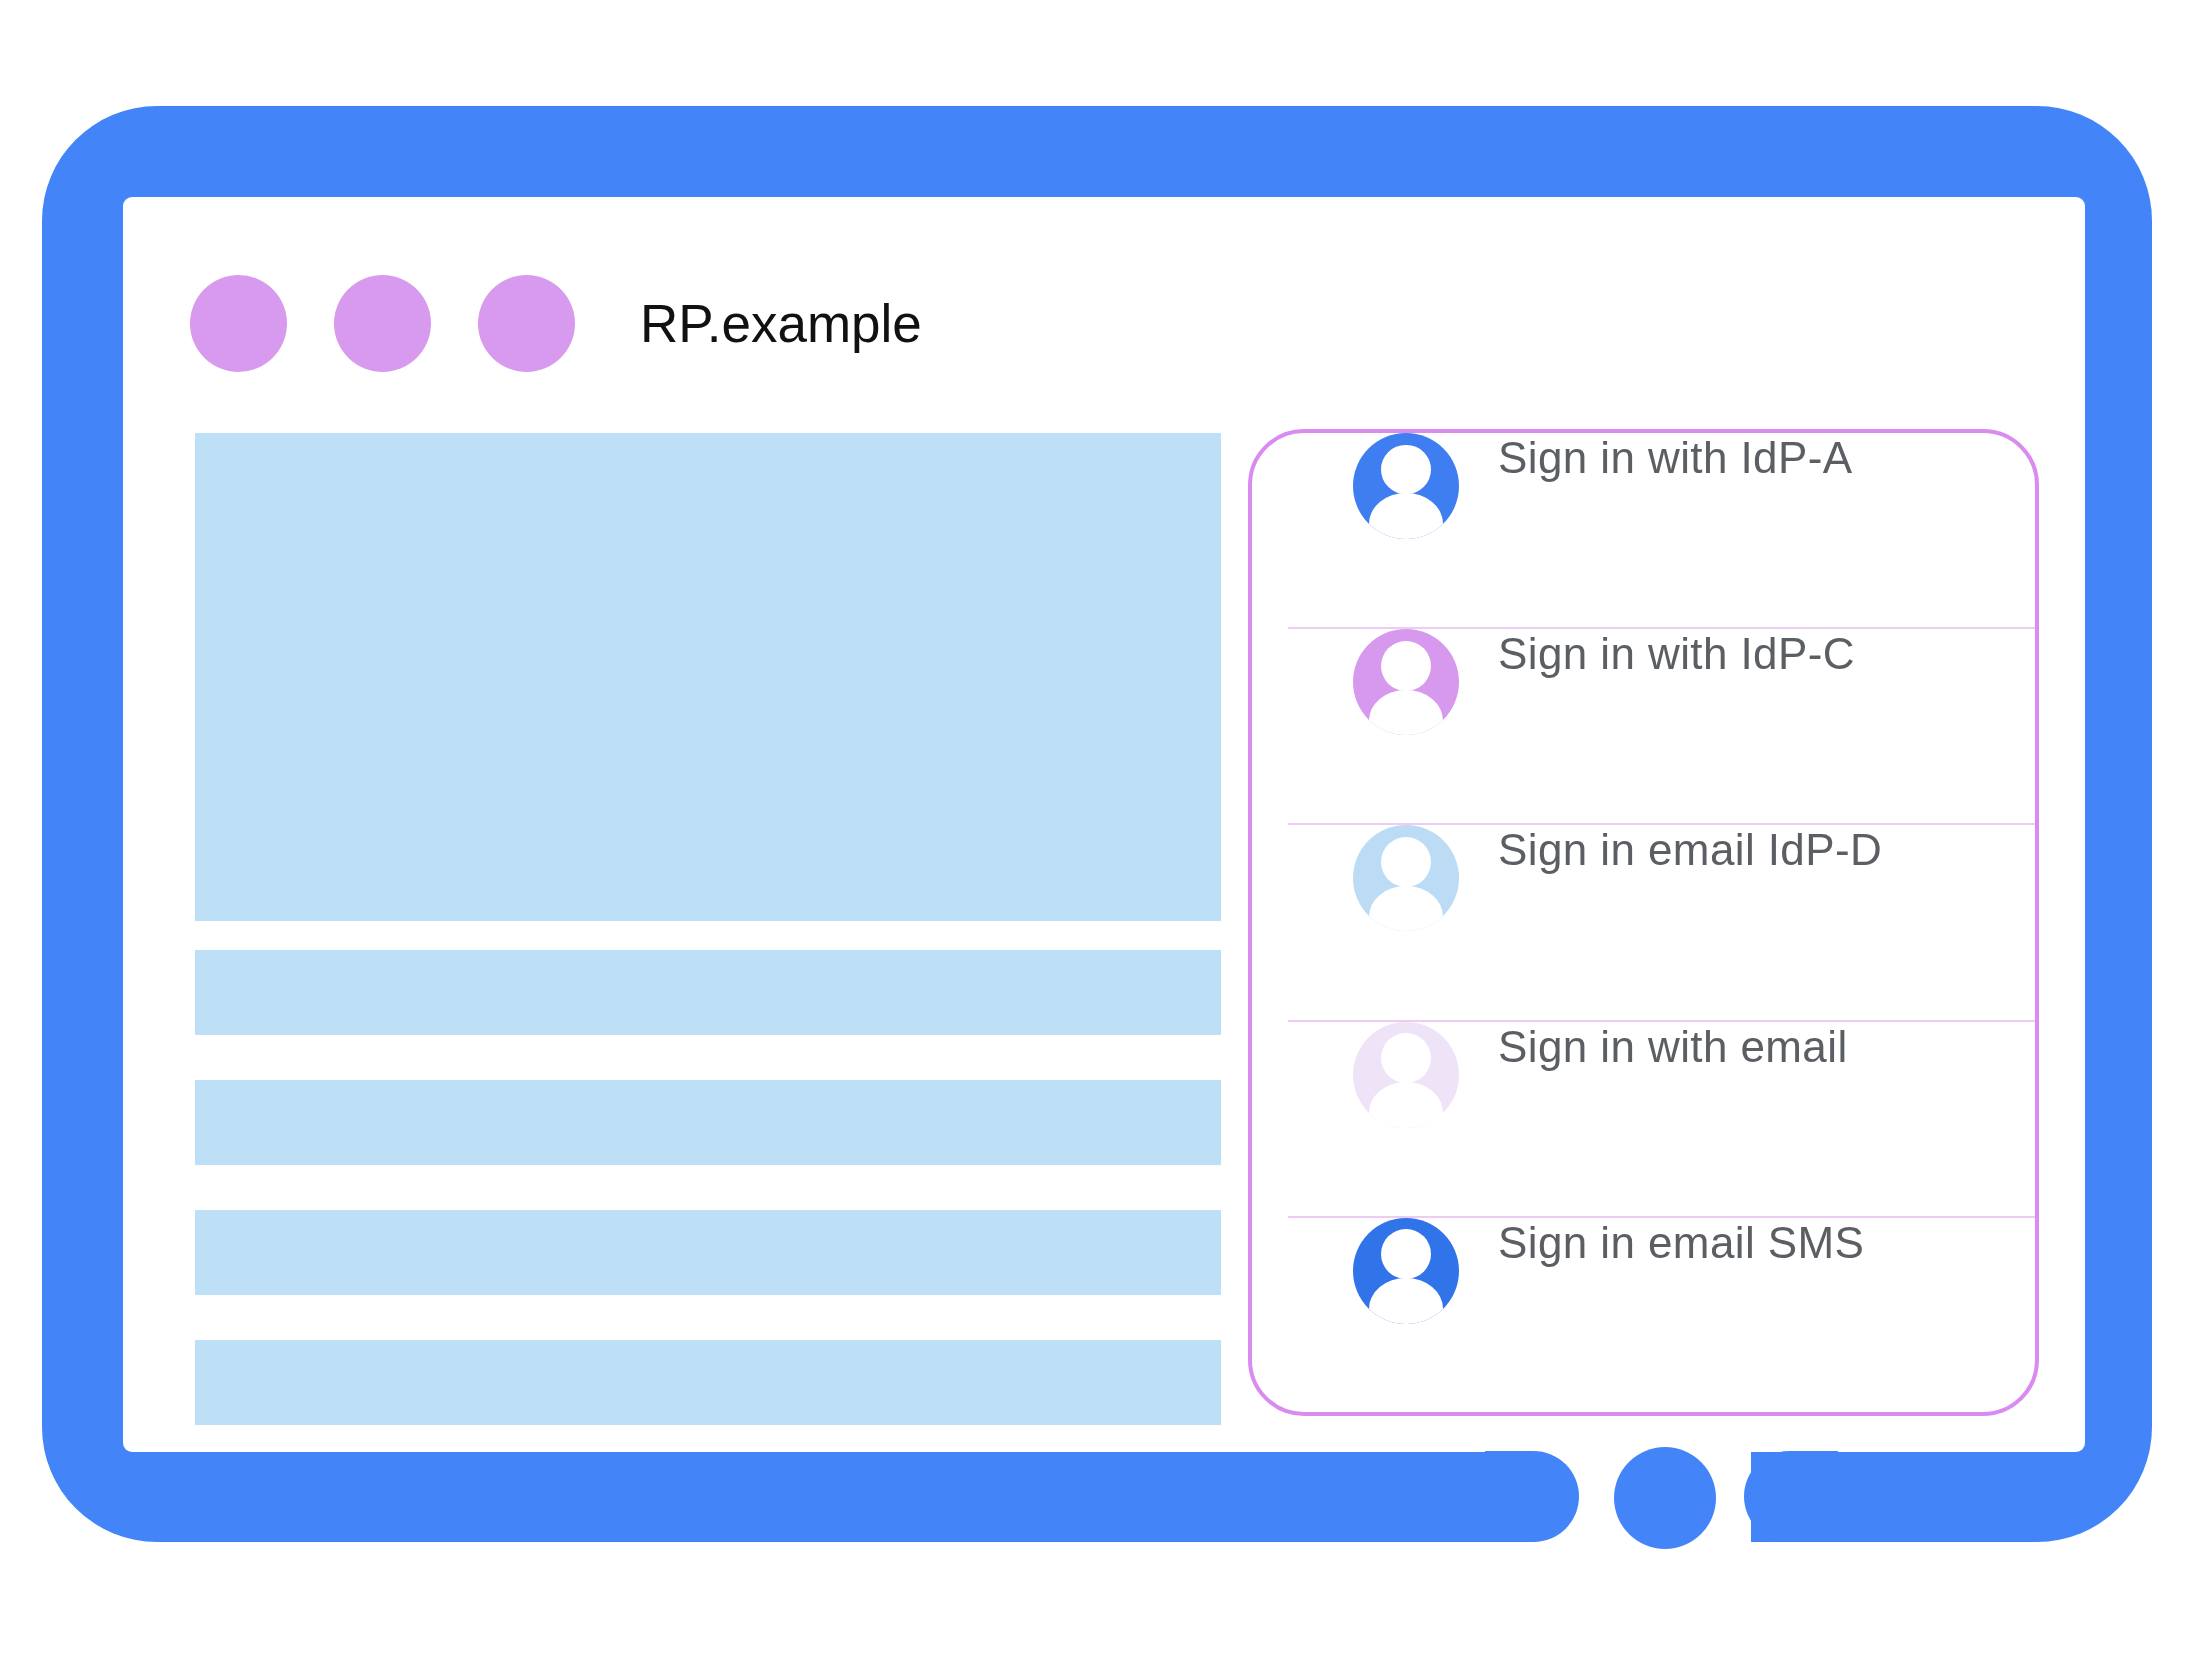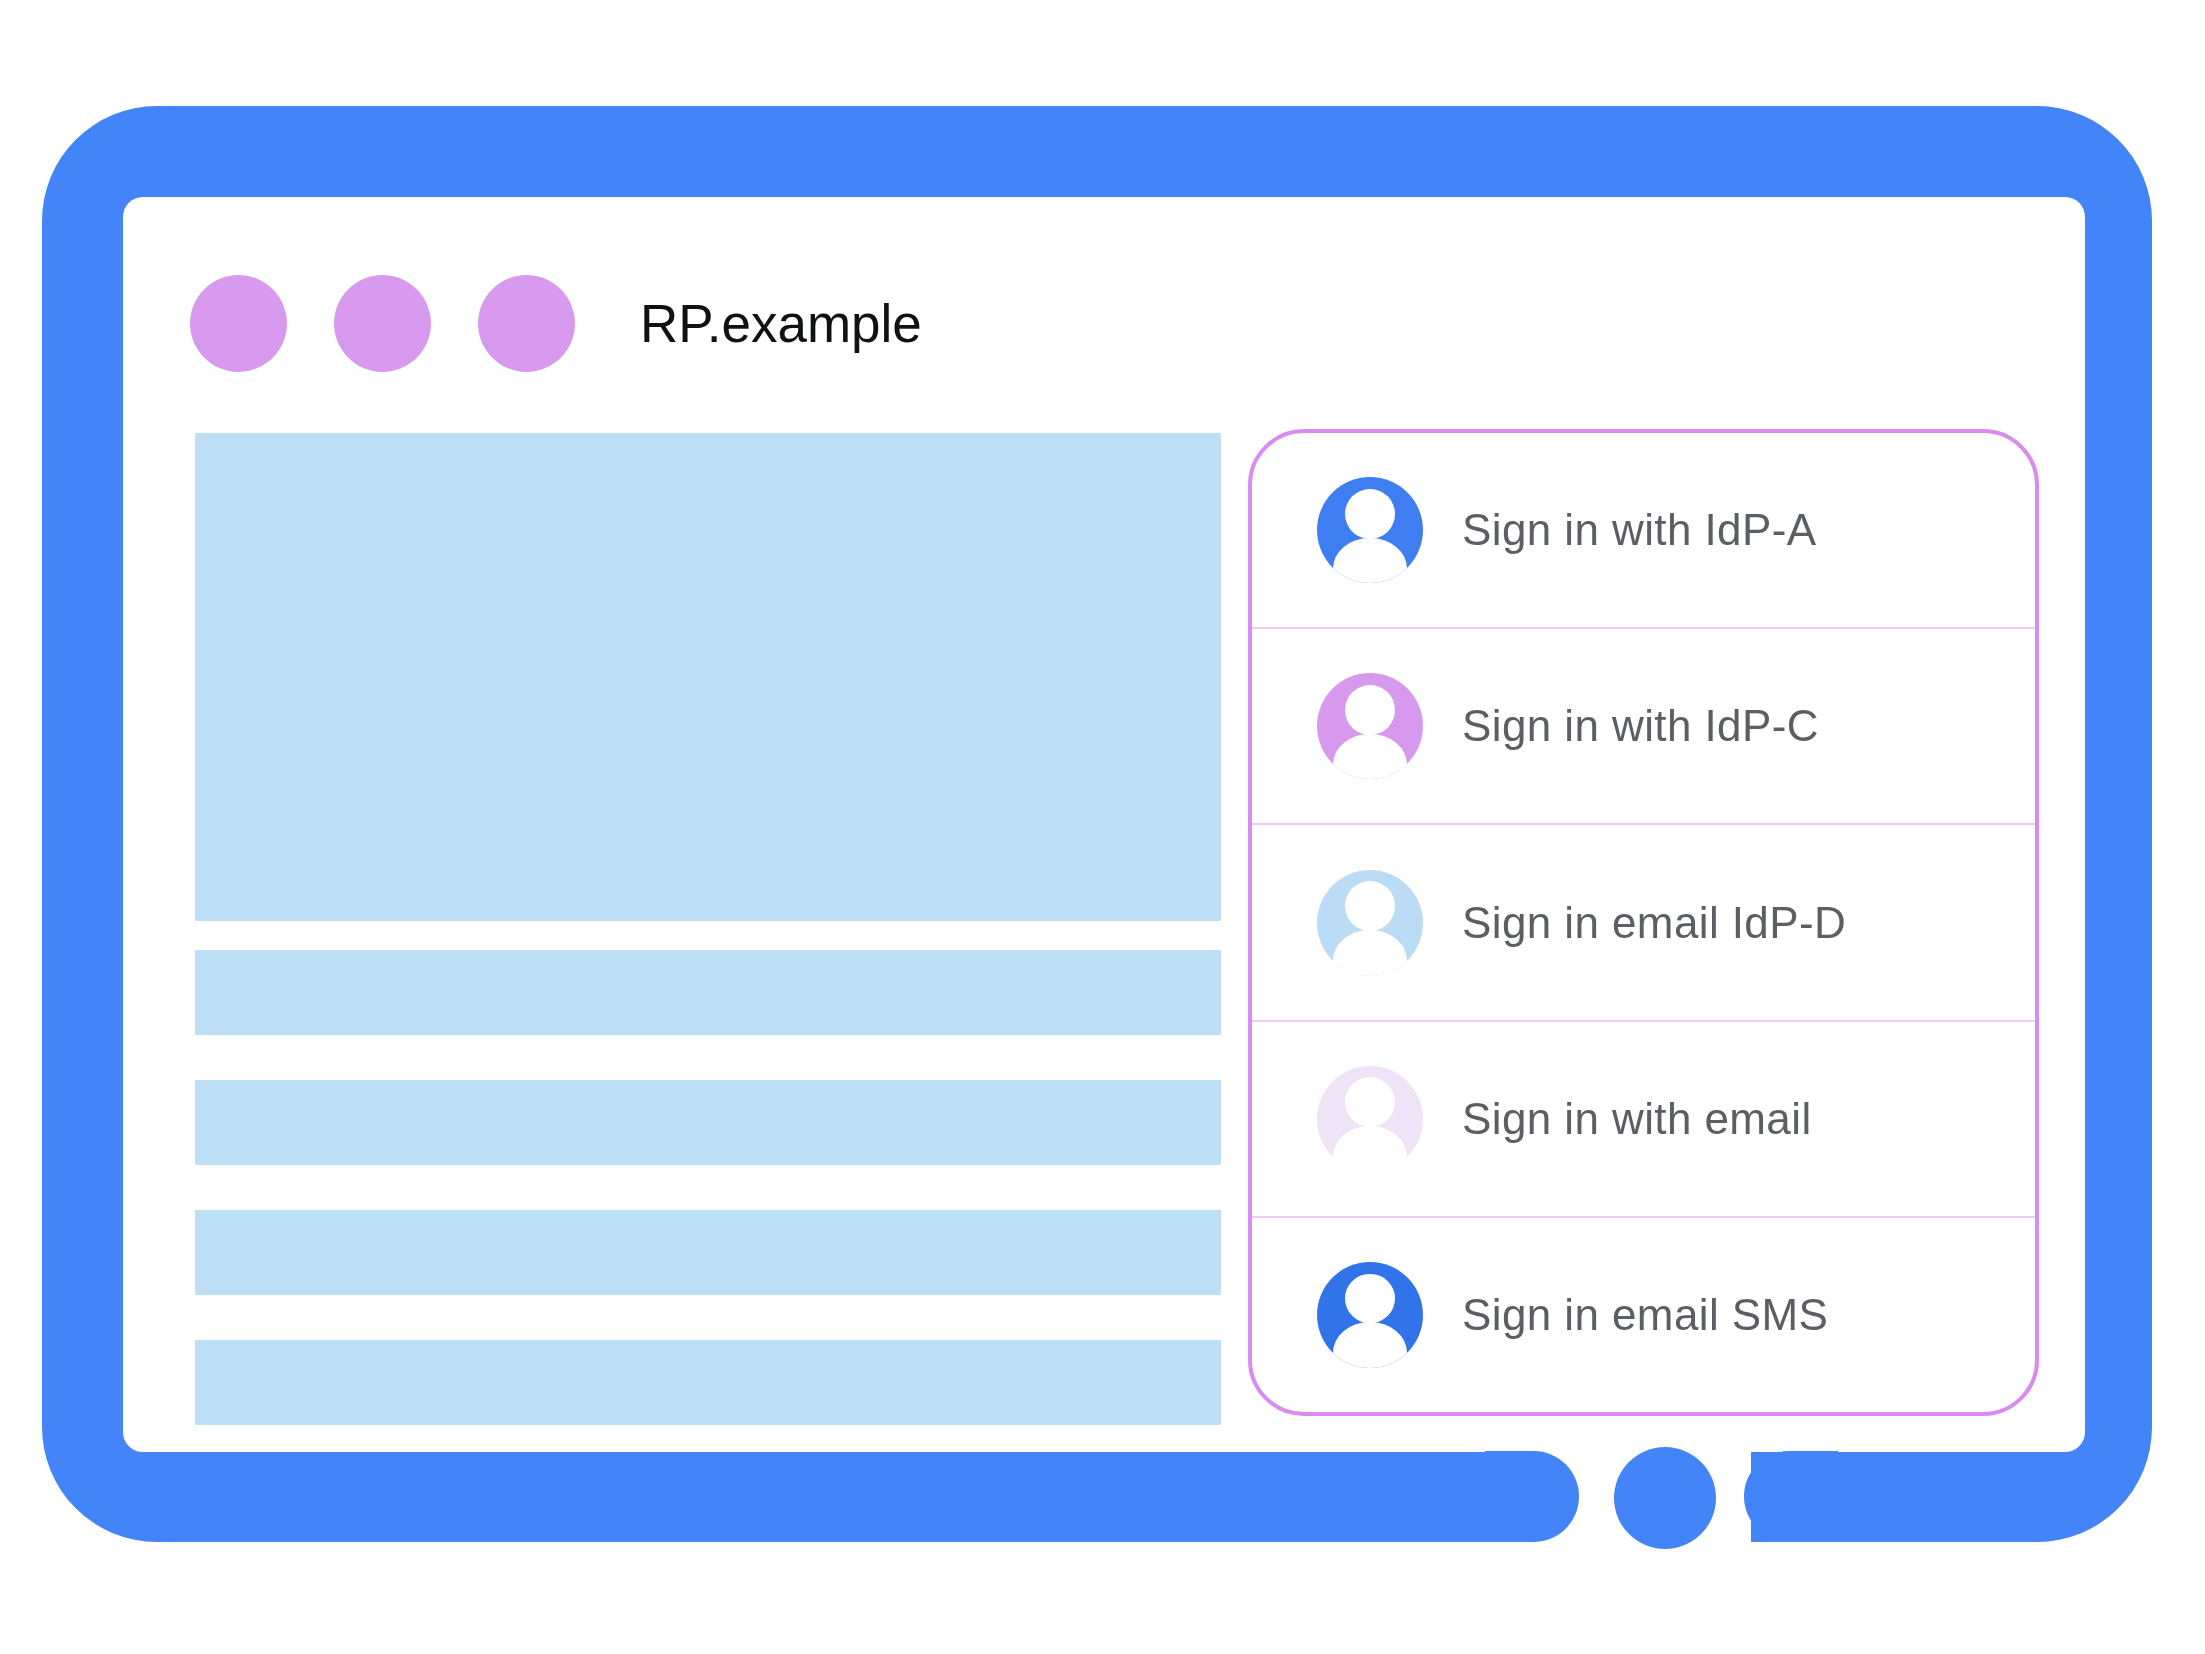--- a/index.html
+++ b/index.html
@@ -7,21 +7,21 @@
     position:relative;width:2206px;height:1654px;background:#ffffff;overflow:hidden;
     font-family:"Liberation Sans","DejaVu Sans",sans-serif;
   }
   
   .frame{
     position:absolute;left:42px;top:106px;width:2110px;height:1436px;
     background:var(--frame-blue,#4385F8);border-radius:115px;
   }
   .screen{
     position:absolute;left:81px;top:91px;width:1962px;height:1255px;
-    background:#ffffff;border-radius:20px;
+    background:#ffffff;border-radius:9px;
   }
   
   .window-controls{position:absolute;left:67px;top:78px;display:flex;gap:47px;}
   .dot{width:97px;height:97px;border-radius:50%;background:var(--dot-purple,#D89AEF);}
   .site-title{
     position:absolute;left:517px;top:78px;height:97px;display:flex;align-items:center;
     font-size:53px;font-weight:500;color:var(--title-color,#101113);letter-spacing:0;
   }
   
   .hero{
@@ -33,21 +33,21 @@
     display:flex;flex-direction:column;gap:45px;
   }
   .text-bar{height:85px;background:var(--placeholder-blue,#BEE0F6);}
   
   .panel{
     position:absolute;left:1125px;top:232px;width:791px;height:987px;
     box-sizing:border-box;border:4.4px solid var(--panel-border,#DA8BF0);
     border-radius:56px;background:#ffffff;
     display:flex;flex-direction:column;overflow:hidden;
   }
-  .signin-row{flex:1;display:flex;align-items:center;padding-left:65px;cursor:pointer;}
+  .signin-row{flex:1;display:flex;align-items:flex-start;padding-left:65px;cursor:pointer;margin-left:36px;}
   .signin-row + .signin-row{border-top:2.6px solid var(--divider,#EECBF2);}
   .avatar{
     position:relative;flex:none;width:106px;height:106px;border-radius:50%;
     overflow:hidden;background:#4385F8;
   }
   .avatar .head{
     position:absolute;left:26.5%;top:11%;width:47%;height:47%;
     background:#ffffff;border-radius:50%;
   }
   .avatar .torso{

